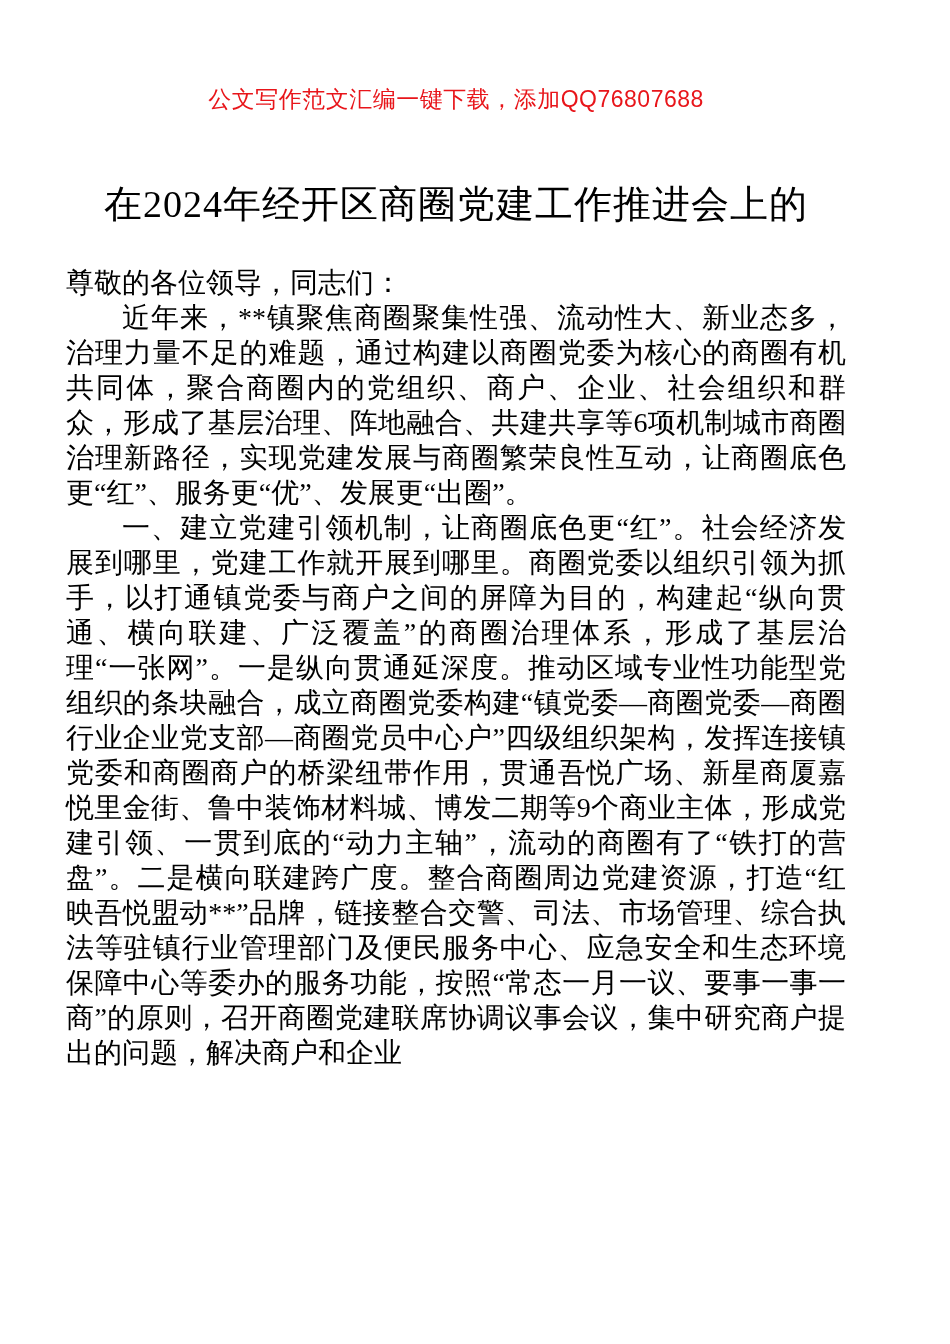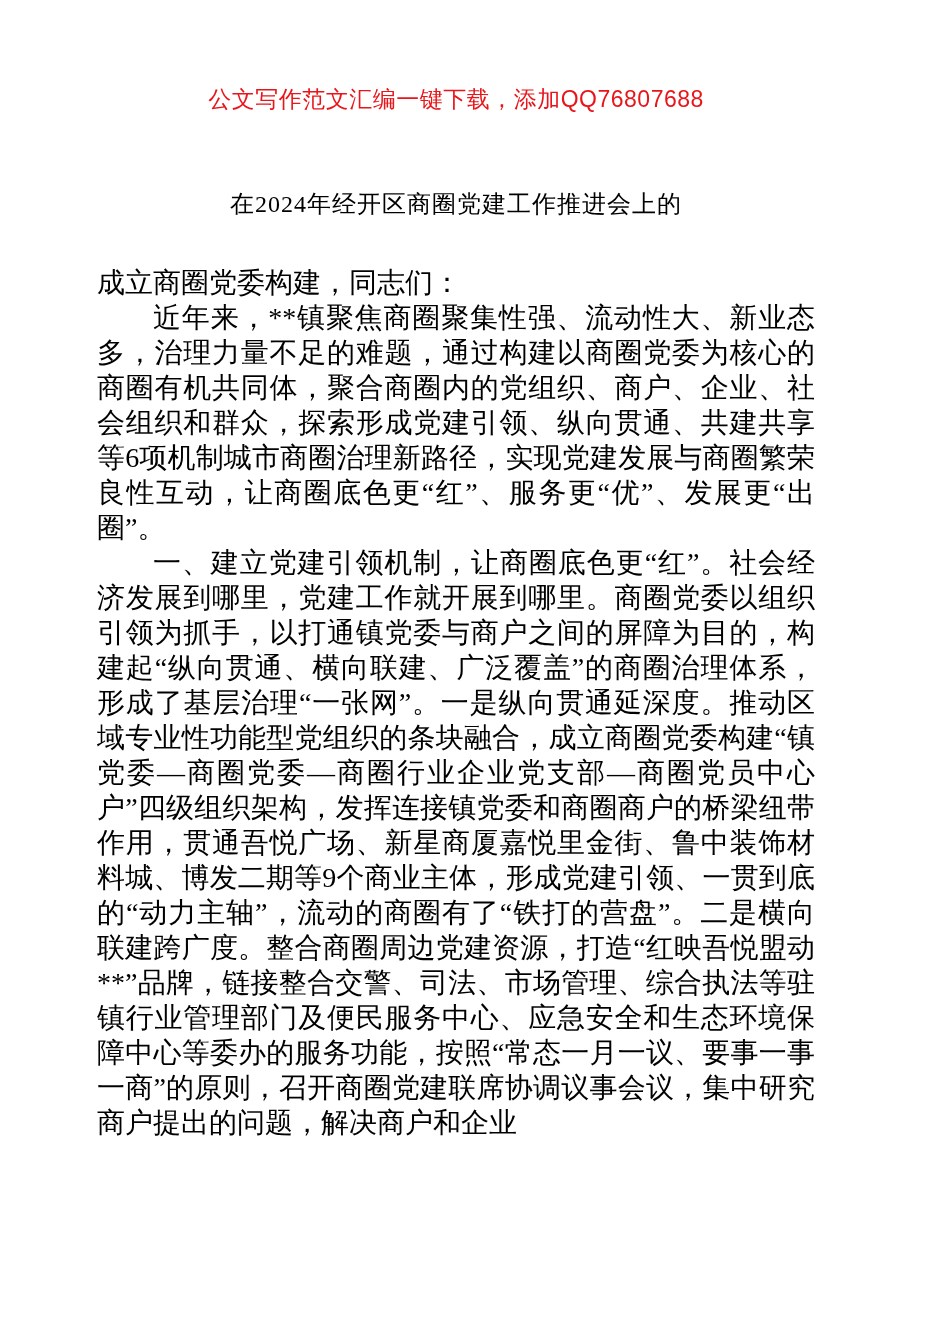--- a/index.html
+++ b/index.html
@@ -11,38 +11,38 @@
     width: 950px;
     height: 1344px;
     overflow: hidden;
     font-family: "Liberation Serif", "DejaVu Serif", serif;
     color: #000000;
   }
   .page {
     box-sizing: border-box;
     width: 912px;
     height: 1344px;
-    padding: 0 97px;
+    padding: 0 66px;
     background: #ffffff;
     overflow: hidden;
   }
   .notice {
     margin-top: 86px;
     text-align: center;
     font-family: "Liberation Sans", "DejaVu Sans", sans-serif;
     font-size: 23px;
     line-height: 27px;
     color: #e8151a;
     letter-spacing: 0.5px;
     white-space: nowrap;
   }
   .title {
     margin: 54px 0 0 0;
     text-align: center;
-    font-size: 24px;
+    font-size: 38px;
     line-height: 74px;
     font-weight: 500;
     letter-spacing: 1px;
   }
   .title-line {
     display: block;
   }
   .doc-body {
     margin-top: 24px;
     font-size: 28px;
@@ -64,18 +64,18 @@
 
 <div class="page">
 
   <div class="notice">公文写作范文汇编一键下载，添加QQ76807688</div>
 
   <h1 class="title">
     <span class="title-line">在2024年经开区商圈党建工作推进会上的</span>
   </h1>
 
   <div class="doc-body">
-    <p class="salutation">成立商圈党委构建，同志们：</p>
-    <p class="body-para">近年来，**镇聚焦商圈聚集性强、流动性大、新业态多，治理力量不足的难题，通过构建以商圈党委为核心的商圈有机共同体，聚合商圈内的党组织、商户、企业、社会组织和群众，探索形成党建引领、纵向贯通、共建共享等6项机制城市商圈治理新路径，实现党建发展与商圈繁荣良性互动，让商圈底色更“红”、服务更“优”、发展更“出圈”。</p>
+    <p class="salutation">尊敬的各位领导，同志们：</p>
+    <p class="body-para">近年来，**镇聚焦商圈聚集性强、流动性大、新业态多，治理力量不足的难题，通过构建以商圈党委为核心的商圈有机共同体，聚合商圈内的党组织、商户、企业、社会组织和群众，形成了基层治理、阵地融合、共建共享等6项机制城市商圈治理新路径，实现党建发展与商圈繁荣良性互动，让商圈底色更“红”、服务更“优”、发展更“出圈”。</p>
     <p class="body-para">一、建立党建引领机制，让商圈底色更“红”。社会经济发展到哪里，党建工作就开展到哪里。商圈党委以组织引领为抓手，以打通镇党委与商户之间的屏障为目的，构建起“纵向贯通、横向联建、广泛覆盖”的商圈治理体系，形成了基层治理“一张网”。一是纵向贯通延深度。推动区域专业性功能型党组织的条块融合，成立商圈党委构建“镇党委—商圈党委—商圈行业企业党支部—商圈党员中心户”四级组织架构，发挥连接镇党委和商圈商户的桥梁纽带作用，贯通吾悦广场、新星商厦嘉悦里金街、鲁中装饰材料城、博发二期等9个商业主体，形成党建引领、一贯到底的“动力主轴”，流动的商圈有了“铁打的营盘”。二是横向联建跨广度。整合商圈周边党建资源，打造“红映吾悦盟动**”品牌，链接整合交警、司法、市场管理、综合执法等驻镇行业管理部门及便民服务中心、应急安全和生态环境保障中心等委办的服务功能，按照“常态一月一议、要事一事一商”的原则，召开商圈党建联席协调议事会议，集中研究商户提出的问题，解决商户和企业</p>
   </div>
 
 </div>
 
 </body></html>

